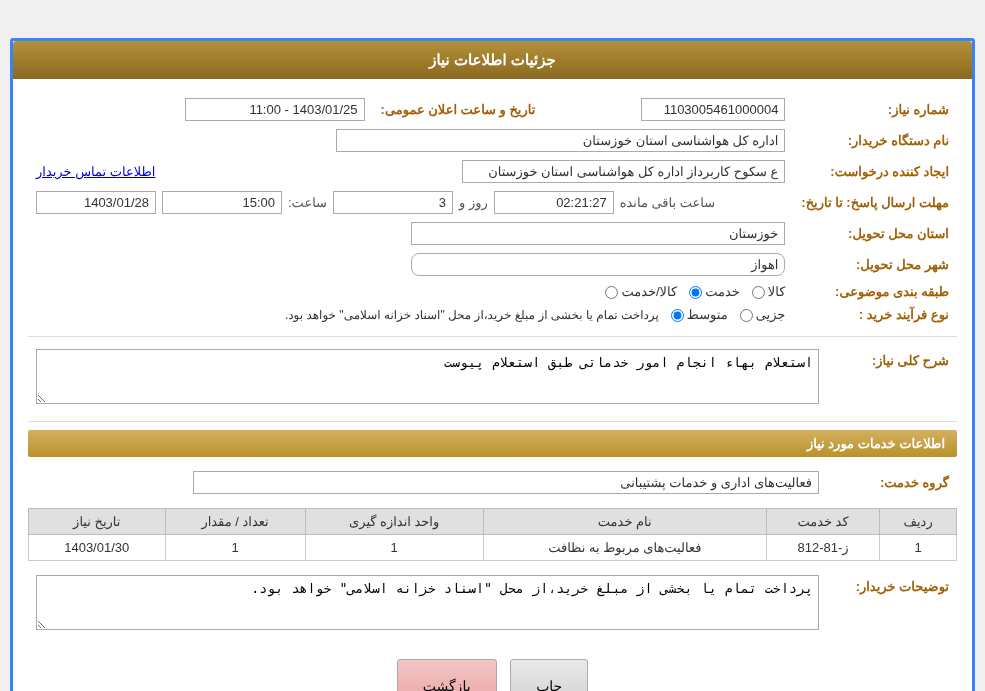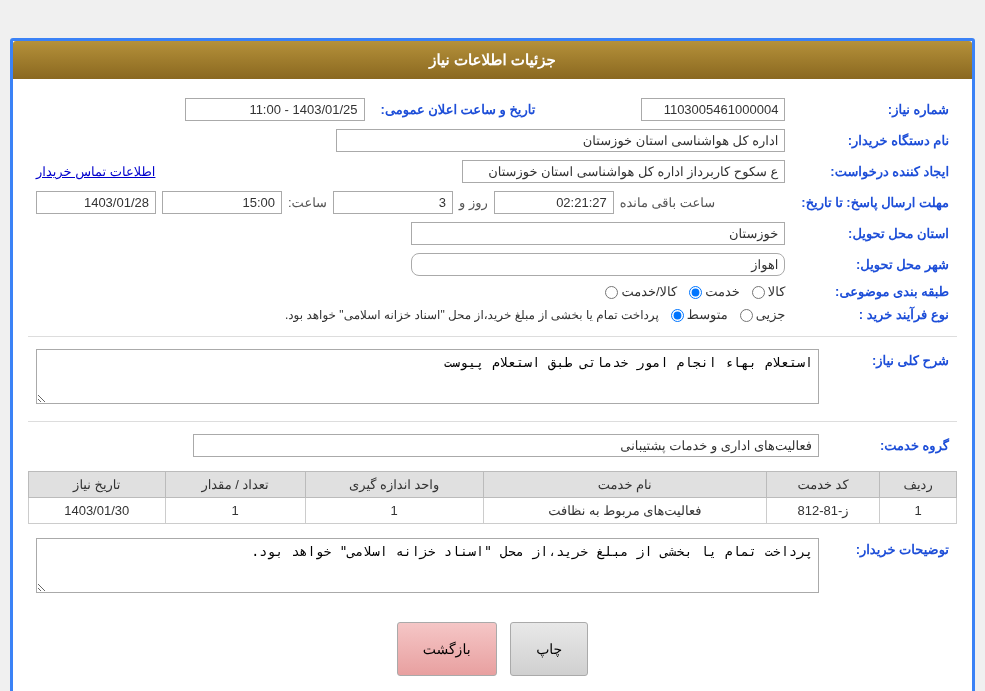--- a/index.html
+++ b/index.html
@@ -47,21 +47,21 @@
     .info-table {
       width: 100%;
       border-collapse: collapse;
       margin-bottom: 10px;
     }
     .info-table td {
       padding: 4px 8px;
       vertical-align: middle;
     }
     .label-cell {
-      color: #1d4ed8;
+      color: #a16207;
       font-weight: bold;
       white-space: nowrap;
       text-align: right;
       width: 130px;
     }
     .value-cell {
       text-align: right;
     }
     .input-box {
       border: 1px solid #aaa;
@@ -276,20 +276,21 @@
             <div class="watermark-area">
               <textarea class="textarea-box" style="">استعلام بهاء انجام امور خدماتی طبق استعلام پیوست</textarea>
             </div>
           </td>
         </tr>
       </tbody>
         </table>
 
       <hr class="divider">
 
+      <div class="section-header">اطلاعات خدمات مورد نیاز</div>
 
       <table class="info-table">
         <tbody>
             <tr>
           <td class="label-cell">گروه خدمت:</td>
           <td class="value-cell">
             <div class="input-box" style="width:80%;">فعالیت‌های اداری و خدمات پشتیبانی</div>
           </td>
         </tr>
       </tbody>

